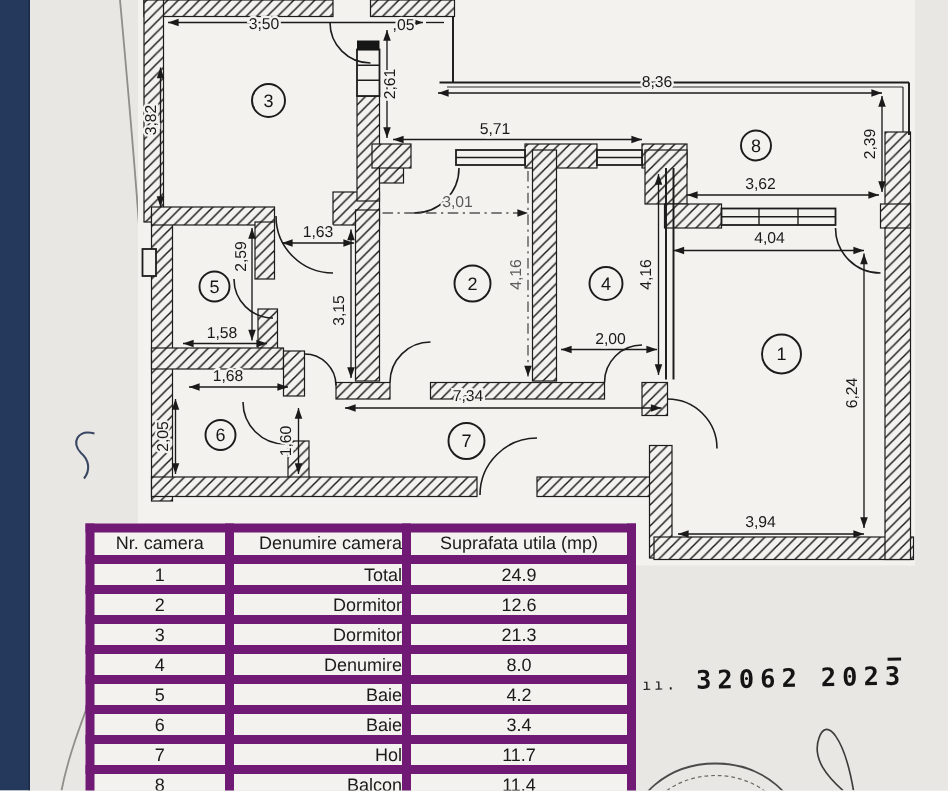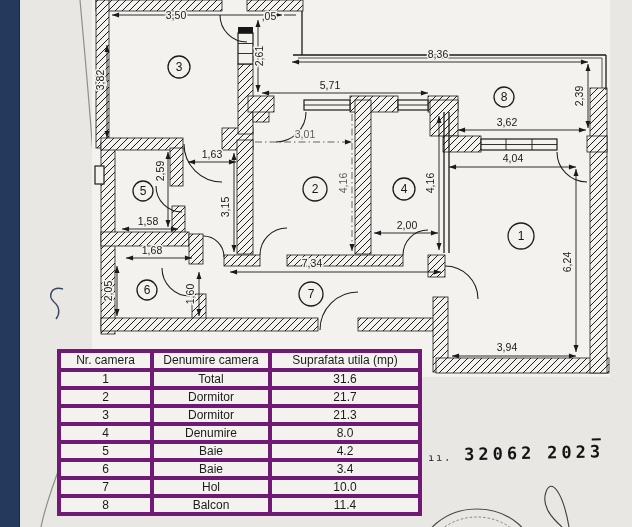--- a/index.html
+++ b/index.html
@@ -13,23 +13,23 @@
   .thin{stroke:#1c1c1c;stroke-width:1.3;fill:none;}
   .thin2{stroke:#2a2a2a;stroke-width:.8;fill:none;}
   .door{stroke:#1c1c1c;stroke-width:1.05;fill:none;}
   .win{fill:#f3f2ee;stroke:#1c1c1c;stroke-width:1.2;}
   .winl{stroke:#1c1c1c;stroke-width:.9;fill:none;}
   text.dim{font:10.5px "Liberation Sans",sans-serif;fill:#1a1a1a;text-anchor:middle;paint-order:stroke;stroke:#f3f2ee;stroke-width:3px;}
   text.dimf{fill:#5a5a5a;}
   text.rn{font:12px "Liberation Sans",sans-serif;fill:#161616;text-anchor:middle;}
   .rc{fill:none;stroke:#1c1c1c;stroke-width:1.3;}
   .areas{position:absolute;left:57px;top:349px;width:361px;border-collapse:collapse;background:#f3f2ee;table-layout:fixed;color:#1b1b1b;}
-  .areas td{border:4px solid #701a75;padding:0 0;height:12px;line-height:12px;font:12px "Liberation Sans",sans-serif;text-align:center;overflow:hidden;white-space:nowrap;}
+  .areas td{border:6px solid #701a75;padding:0 0;height:12px;line-height:12px;font:12px "Liberation Sans",sans-serif;text-align:center;overflow:hidden;white-space:nowrap;}
   .areas tr.hd td{height:15px;line-height:15px;}
-  .areas td.nm{text-align:center;}
+  .areas td.nm{text-align:right;}
   .stamp{position:absolute;left:428px;top:443px;width:190px;color:#141414;transform:rotate(-1.2deg);white-space:nowrap;}
   .stamp .pfx{font:10px "DejaVu Sans Mono",monospace;margin-right:12px;letter-spacing:2px;}
   .stamp .num{font:17px "DejaVu Sans Mono",monospace;font-weight:bold;letter-spacing:4px;}
   .stamp .yr{margin-left:12px;position:relative;}
   .stamp .macron{position:absolute;right:3px;top:-3px;width:9px;height:2px;background:#141414;}
 </style>
 </head>
 <body>
 
 <div class="sheet">
@@ -231,26 +231,26 @@
       </colgroup>
     <tbody>
         <tr class="hd">
       <td>Nr. camera</td>
       <td class="nm">Denumire camera</td>
       <td>Suprafata utila (mp)</td>
     </tr>
     <tr>
       <td>1</td>
       <td class="nm">Total</td>
-      <td>31.6</td>
+      <td>24.9</td>
     </tr>
     <tr>
       <td>2</td>
       <td class="nm">Dormitor</td>
-      <td>21.7</td>
+      <td>12.6</td>
     </tr>
     <tr>
       <td>3</td>
       <td class="nm">Dormitor</td>
       <td>21.3</td>
     </tr>
     <tr>
       <td>4</td>
       <td class="nm">Denumire</td>
       <td>8.0</td>
@@ -261,21 +261,21 @@
       <td>4.2</td>
     </tr>
     <tr>
       <td>6</td>
       <td class="nm">Baie</td>
       <td>3.4</td>
     </tr>
     <tr>
       <td>7</td>
       <td class="nm">Hol</td>
-      <td>10.0</td>
+      <td>11.7</td>
     </tr>
     <tr>
       <td>8</td>
       <td class="nm">Balcon</td>
       <td>11.4</td>
     </tr>
   </tbody>
     </table>
 
   <div class="stamp">

